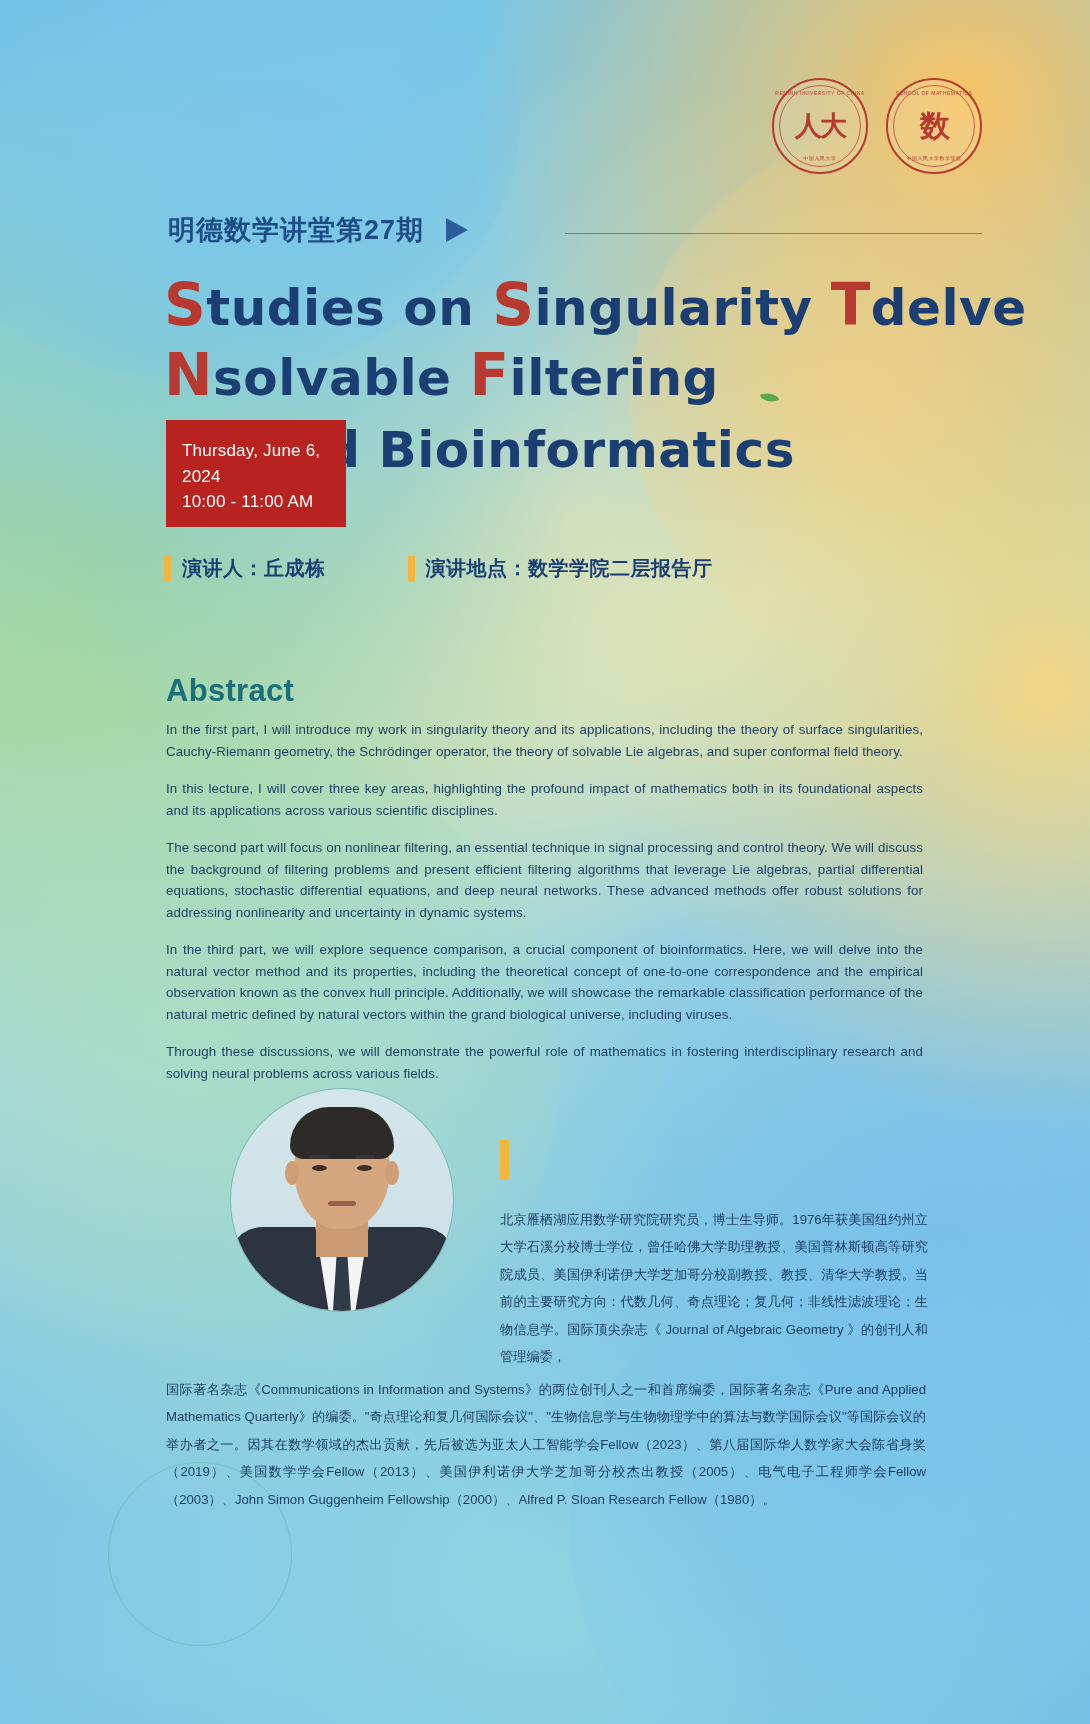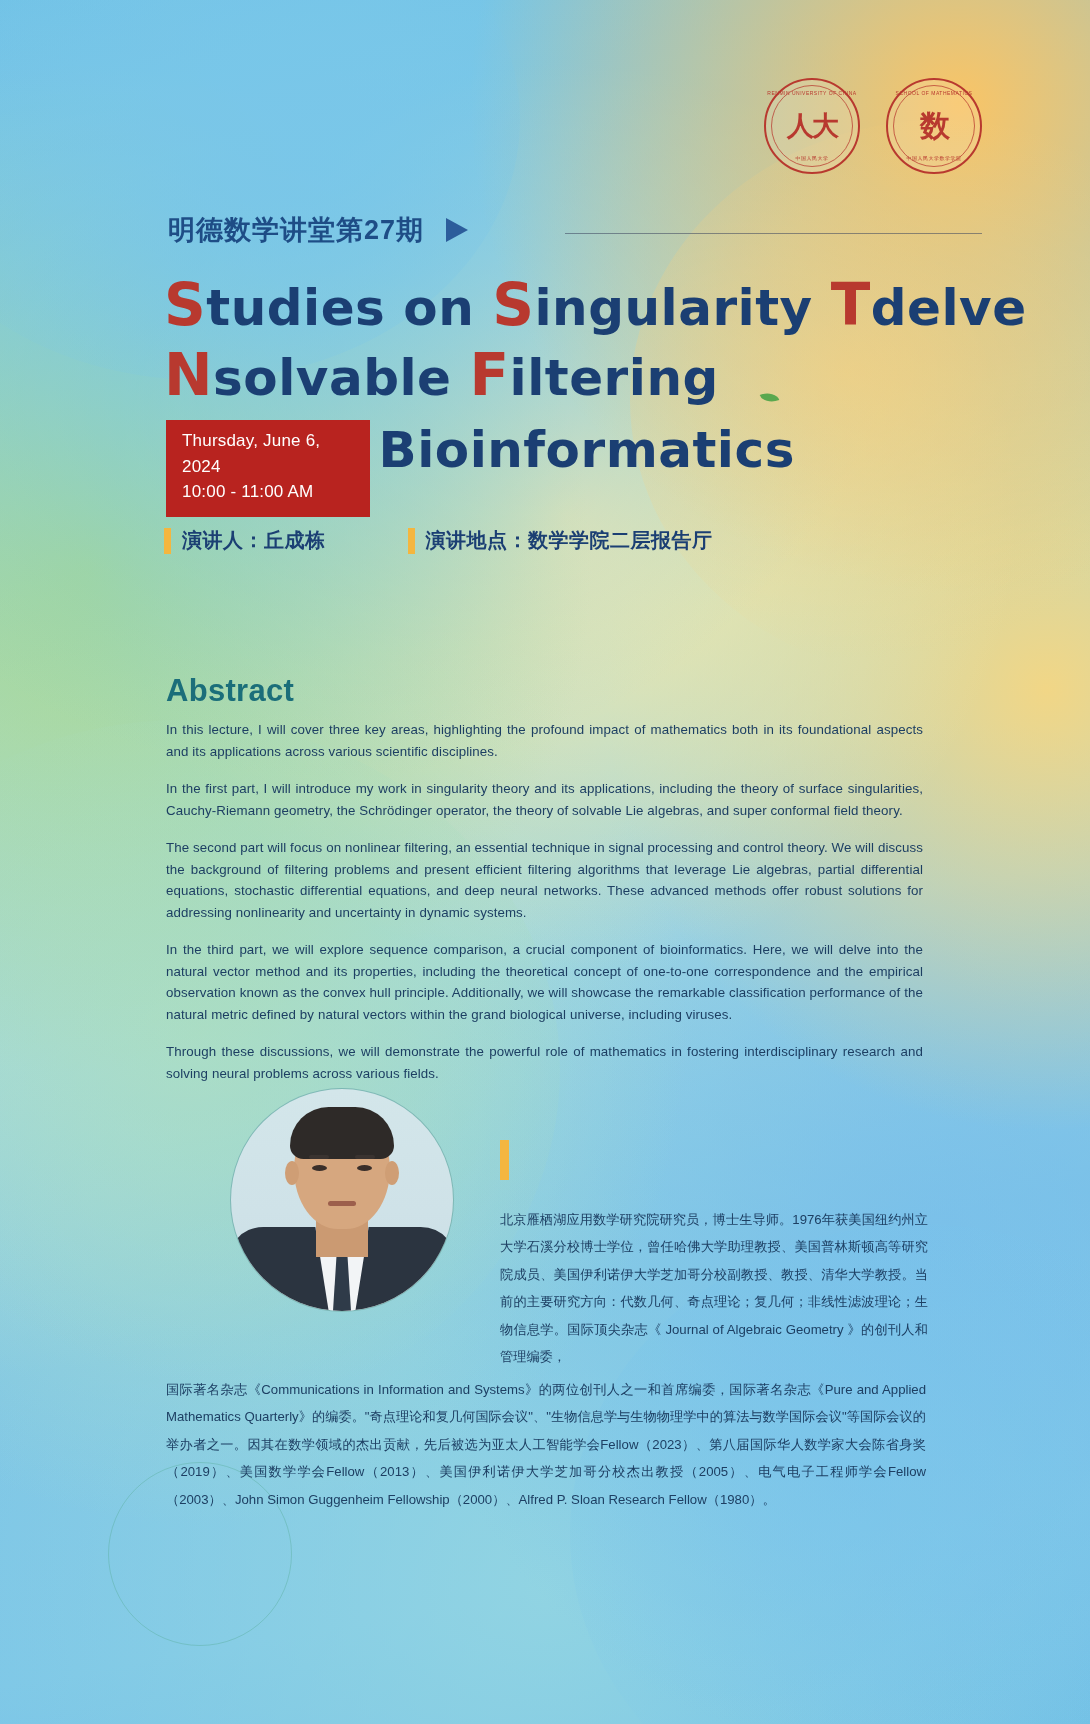--- a/index.html
+++ b/index.html
@@ -58,21 +58,21 @@
     border: 1.5px solid rgba(90,175,160,0.45);
     border-radius: 50%;
   }
 
   
   .logos {
     position: absolute;
     top: 78px;
     right: 108px;
     display: flex;
-    gap: 26px;
+    gap: 18px;
     align-items: center;
   }
   .logo {
     width: 92px;
     height: 92px;
     border-radius: 50%;
     border: 2px solid #b8392f;
     position: relative;
     display: flex;
     align-items: center;
@@ -174,41 +174,42 @@
     position: absolute;
   }
 
   
   .date-badge {
     position: absolute;
     left: 166px;
     top: 420px;
     background: #b8231f;
     color: #ffffff;
-    padding: 8px 16px 12px 16px;
-    width: 204px;
+    padding: 18px 16px 12px 16px;
+    width: 180px;
     box-sizing: border-box;
   }
   .date-badge div {
     font-size: 17px;
     line-height: 1.5;
     letter-spacing: 0.2px;
   }
 
   
   .meta-row {
     position: absolute;
     left: 164px;
     top: 527px;
     display: flex;
     align-items: center;
   }
   .meta-item {
     display: flex;
     align-items: center;
+    margin-top: 28px;
   }
   .meta-bar {
     width: 7px;
     height: 26px;
     background: #f4b63f;
     margin-right: 11px;
   }
   .meta-text {
     font-size: 20px;
     font-weight: bold;
@@ -444,22 +445,22 @@
     </div>
     <div class="meta-gap"></div>
     <div class="meta-item">
       <span class="meta-bar"></span>
       <span class="meta-text">演讲地点：数学学院二层报告厅</span>
     </div>
   </div>
 
   <div class="abstract">
     <h2>Abstract</h2>
+    <p>In the first part, I will introduce my work in singularity theory and its applications, including the theory of surface singularities, Cauchy-Riemann geometry, the Schrödinger operator, the theory of solvable Lie algebras, and super conformal field theory.</p>
     <p>In this lecture, I will cover three key areas, highlighting the profound impact of mathematics both in its foundational aspects and its applications across various scientific disciplines.</p>
-    <p>In the first part, I will introduce my work in singularity theory and its applications, including the theory of surface singularities, Cauchy-Riemann geometry, the Schrödinger operator, the theory of solvable Lie algebras, and super conformal field theory.</p>
     <p>The second part will focus on nonlinear filtering, an essential technique in signal processing and control theory. We will discuss the background of filtering problems and present efficient filtering algorithms that leverage Lie algebras, partial differential equations, stochastic differential equations, and deep neural networks. These advanced methods offer robust solutions for addressing nonlinearity and uncertainty in dynamic systems.</p>
     <p>In the third part, we will explore sequence comparison, a crucial component of bioinformatics. Here, we will delve into the natural vector method and its properties, including the theoretical concept of one-to-one correspondence and the empirical observation known as the convex hull principle. Additionally, we will showcase the remarkable classification performance of the natural metric defined by natural vectors within the grand biological universe, including viruses.</p>
     <p>Through these discussions, we will demonstrate the powerful role of mathematics in fostering interdisciplinary research and solving neural problems across various fields.</p>
   </div>
 
   <div class="portrait">
     <div class="portrait-figure">
       <div class="p-shirt"></div>
       <div class="p-jacket-l"></div>
       <div class="p-jacket-r"></div>

